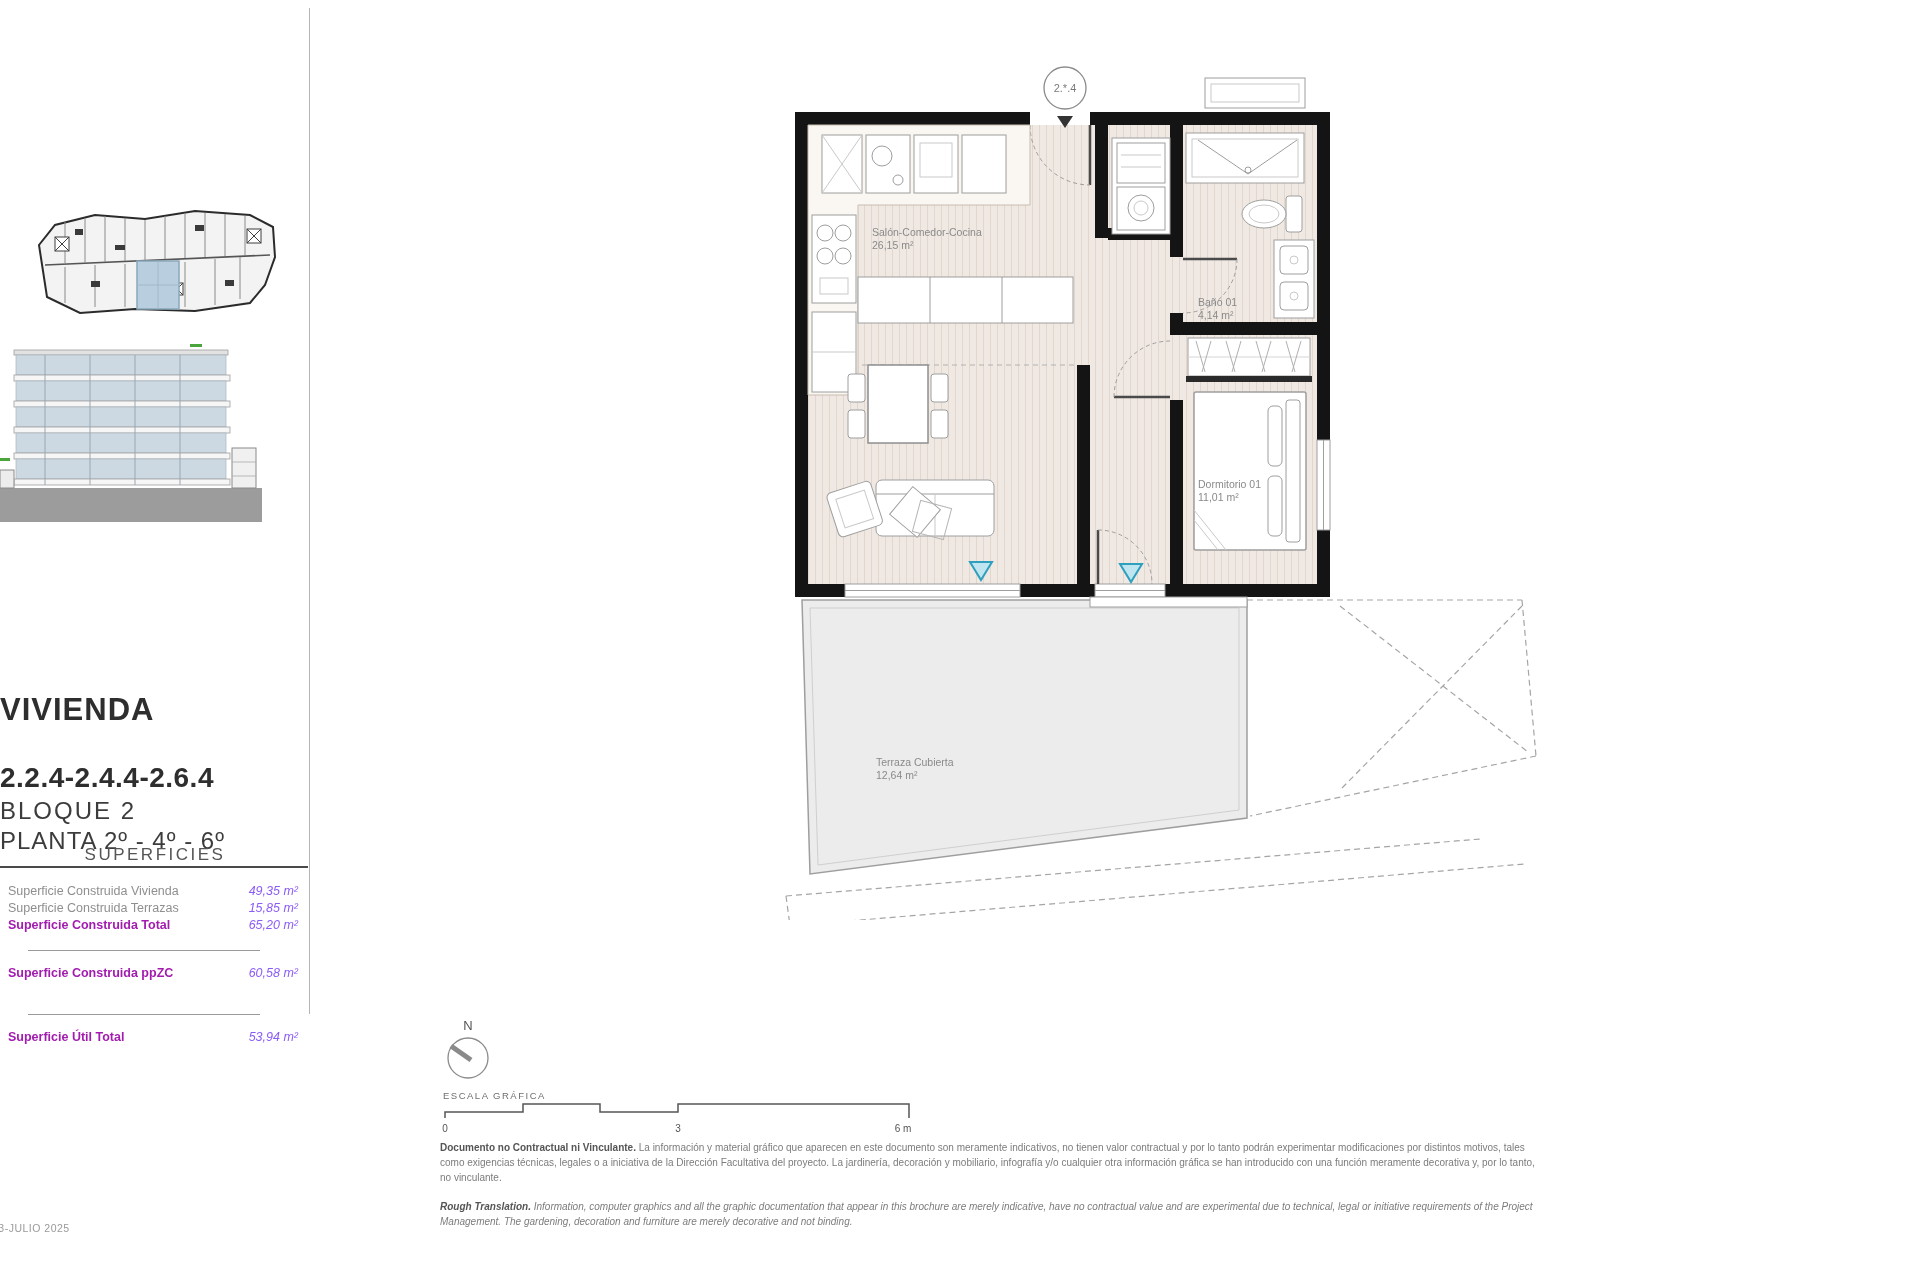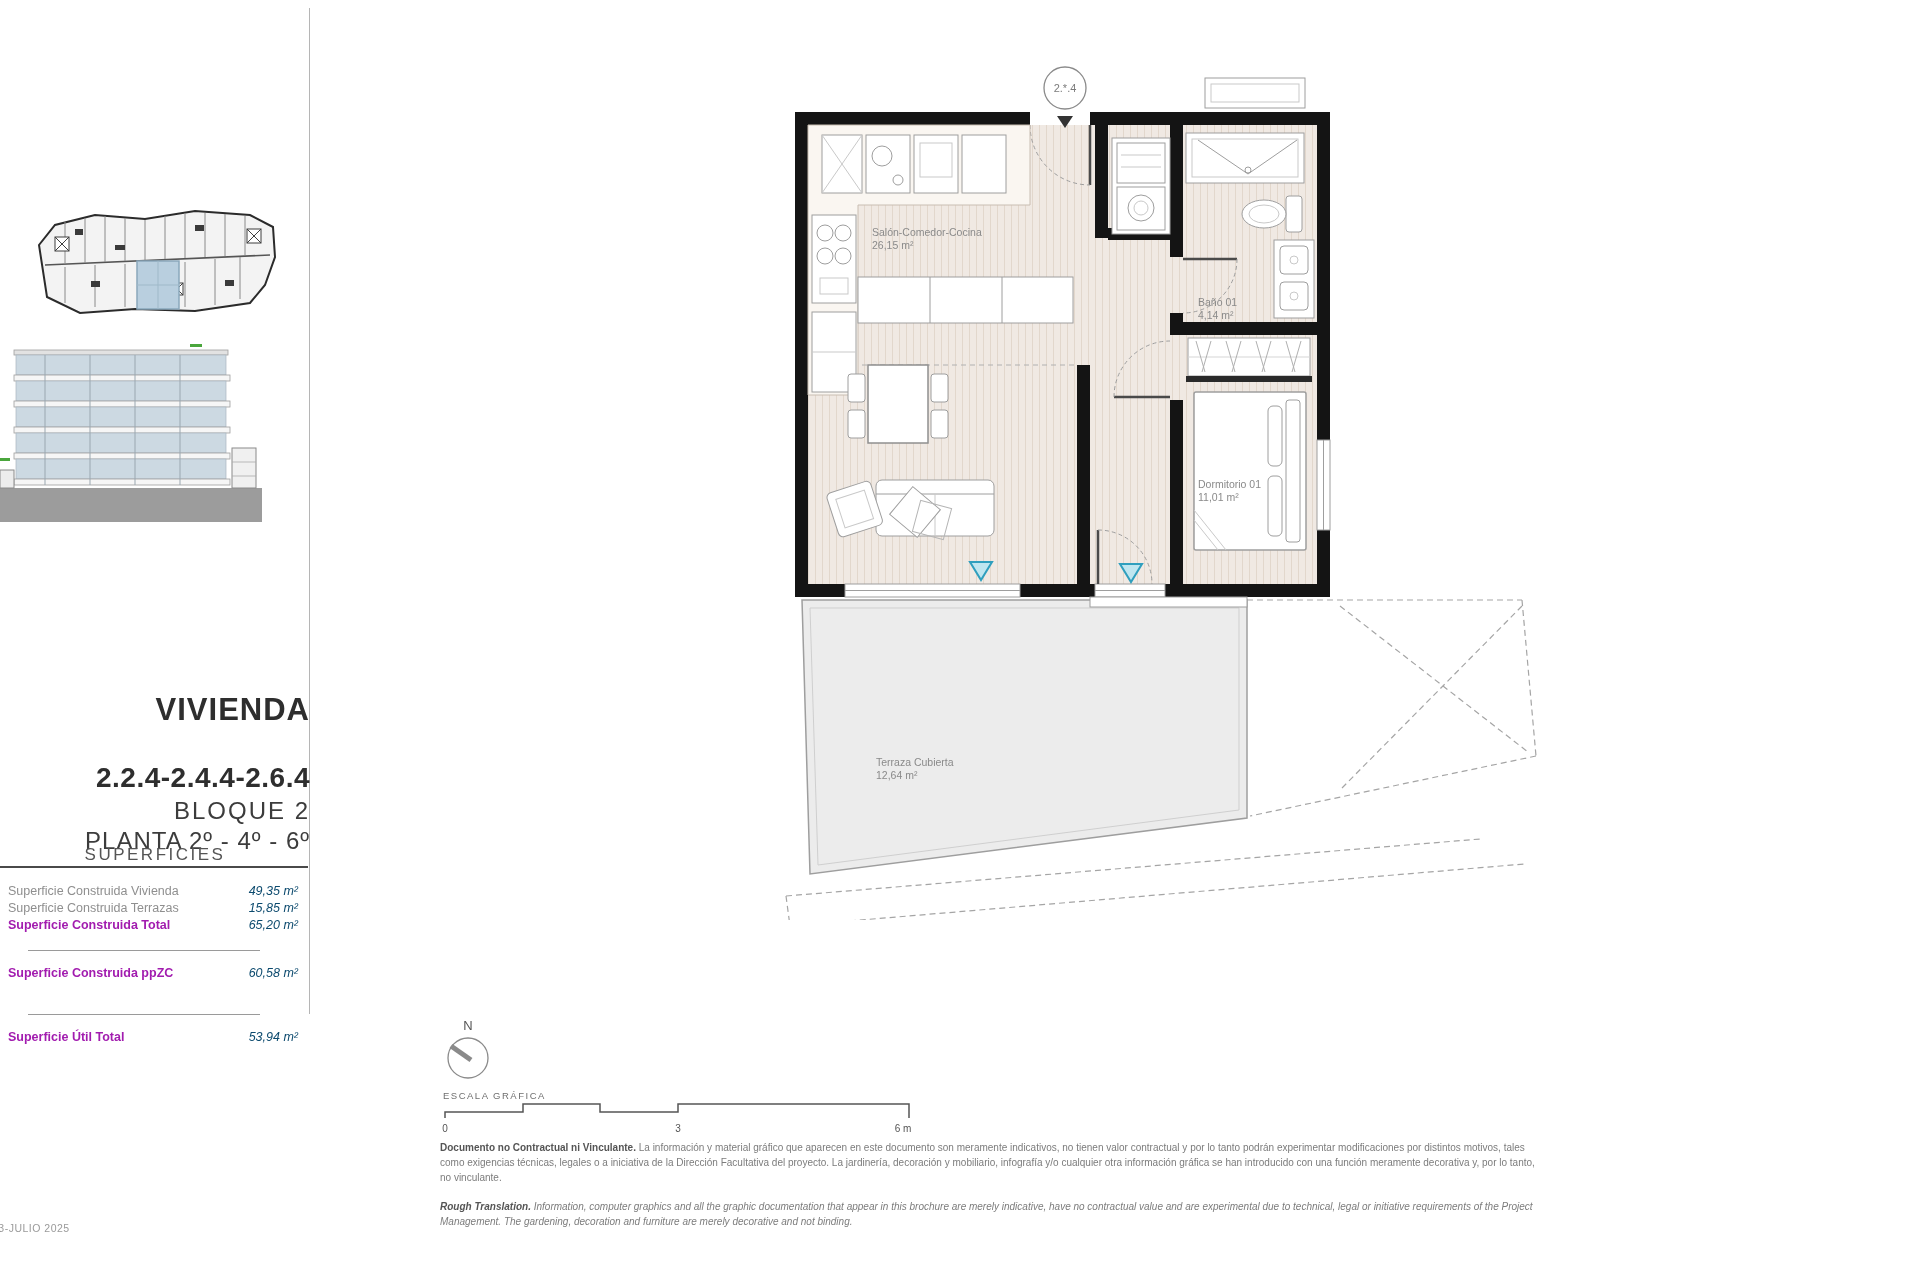--- a/index.html
+++ b/index.html
@@ -5,31 +5,31 @@
   html,body{margin:0;padding:0;}
   body{
     width:1920px;height:1280px;position:relative;background:#ffffff;
     font-family:"Liberation Sans", sans-serif;color:#444;overflow:hidden;
   }
   .abs{position:absolute;}
   svg text{font-family:"Liberation Sans", sans-serif;}
 
   
   .divider-v{left:309px;top:8px;width:1px;height:1006px;background:#b5b5b5;}
-  .title-block{left:0;top:692px;width:310px;text-align:right;color:#2e2e2e;}
+  .title-block{left:0;top:692px;width:310px;text-align:left;color:#2e2e2e;}
   .t1{font-size:31px;font-weight:bold;letter-spacing:1px;line-height:36px;}
   .t2{font-size:28px;font-weight:bold;letter-spacing:.5px;line-height:36px;margin-top:32px;}
   .t3{font-size:24px;font-weight:normal;color:#3c3c3c;letter-spacing:2px;line-height:30px;}
   .t4{font-size:24px;font-weight:normal;color:#3c3c3c;letter-spacing:1px;line-height:30px;}
   .surf-head{left:0;top:845px;width:310px;text-align:center;font-size:17px;letter-spacing:2.5px;color:#555;}
   .surf-rule{left:0;top:866px;width:308px;height:2px;background:#4a4a4a;}
   .surf-table{left:0;top:878px;width:306px;font-size:12.5px;}
   .srow{position:absolute;left:0;width:306px;height:16px;text-align:center;}
   .srow .lbl{position:absolute;left:8px;color:#8f8f8f;white-space:nowrap;}
-  .srow .val{position:absolute;right:8px;color:#0c4a6e;font-style:italic;}
+  .srow .val{position:absolute;right:8px;color:#8b5cf6;font-style:italic;}
   .srow.bold .lbl{color:#a21caf;font-weight:bold;}
   .tline{position:absolute;left:28px;width:232px;height:1px;background:#9a9a9a;}
   .date{left:-8px;top:1222px;font-size:10.5px;color:#9a9a9a;letter-spacing:.5px;}
 
   
   .disclaimer{left:440px;top:1140px;width:1108px;font-size:10px;line-height:1.5;color:#7c7c7c;}
   .disclaimer p{margin:0 0 14px 0;}
   .lead-es{font-weight:bold;color:#555;}
   .lead-en{font-weight:bold;font-style:italic;color:#555;}
   .body-en{font-style:italic;}

